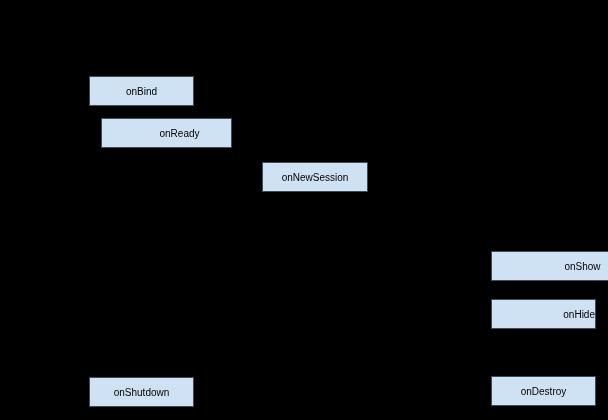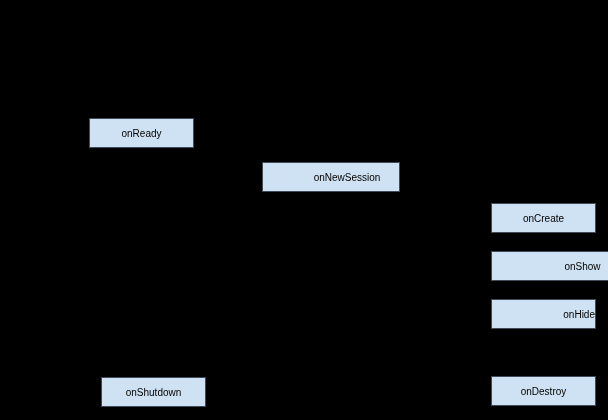--- a/index.html
+++ b/index.html
@@ -22,40 +22,40 @@
     background: #cfe2f3;
     border: 1px solid #3f4b59;
     display: flex;
     align-items: center;
     justify-content: center;
     font-size: 10px;
     color: #000000;
     box-sizing: content-box;
   }
   .node-onbind      { left: 89px;  top: 76px;  }
-  .node-onready     { left: 89px;  top: 118px; }
-  .node-onnewsession{ left: 262px; top: 162px; width: 104px; padding-left: 32px; }
+  .node-onready     { left: 101px;  top: 118px; padding-left: 26px; }
+  .node-onnewsession{ left: 262px; top: 162px; width: 104px; }
   .node-oncreate    { left: 491px; top: 203px; }
   .node-onshow      { left: 491px; top: 251px; padding-left: 39px; }
   .node-onhide      { left: 491px; top: 299px; justify-content: flex-end; }
-  .node-onshutdown  { left: 89px;  top: 377px; margin-left: 12px; }
+  .node-onshutdown  { left: 89px;  top: 377px; }
   .node-ondestroy   { left: 491px; top: 376px; }
 </style>
 </head>
 <body>
 
 <div class="canvas" style="background: rgb(0, 0, 0);">
+  <div class="node node-onbind" style="background: rgb(207, 226, 243); border-color: rgb(63, 75, 89); color: rgb(0, 0, 0);">
+    <span>onBind</span>
+  </div>
   <div class="node node-onready" style="background: rgb(207, 226, 243); border-color: rgb(63, 75, 89); color: rgb(0, 0, 0);">
     <span>onReady</span>
   </div>
   <div class="node node-onnewsession" style="background: rgb(207, 226, 243); border-color: rgb(63, 75, 89); color: rgb(0, 0, 0);">
     <span>onNewSession</span>
-  </div>
-  <div class="node node-oncreate" style="background: rgb(207, 226, 243); border-color: rgb(63, 75, 89); color: rgb(0, 0, 0);">
-    <span>onCreate</span>
   </div>
   <div class="node node-onshow" style="background: rgb(207, 226, 243); border-color: rgb(63, 75, 89); color: rgb(0, 0, 0);">
     <span>onShow</span>
   </div>
   <div class="node node-onhide" style="background: rgb(207, 226, 243); border-color: rgb(63, 75, 89); color: rgb(0, 0, 0);">
     <span>onHide</span>
   </div>
   <div class="node node-onshutdown" style="background: rgb(207, 226, 243); border-color: rgb(63, 75, 89); color: rgb(0, 0, 0);">
     <span>onShutdown</span>
   </div>

